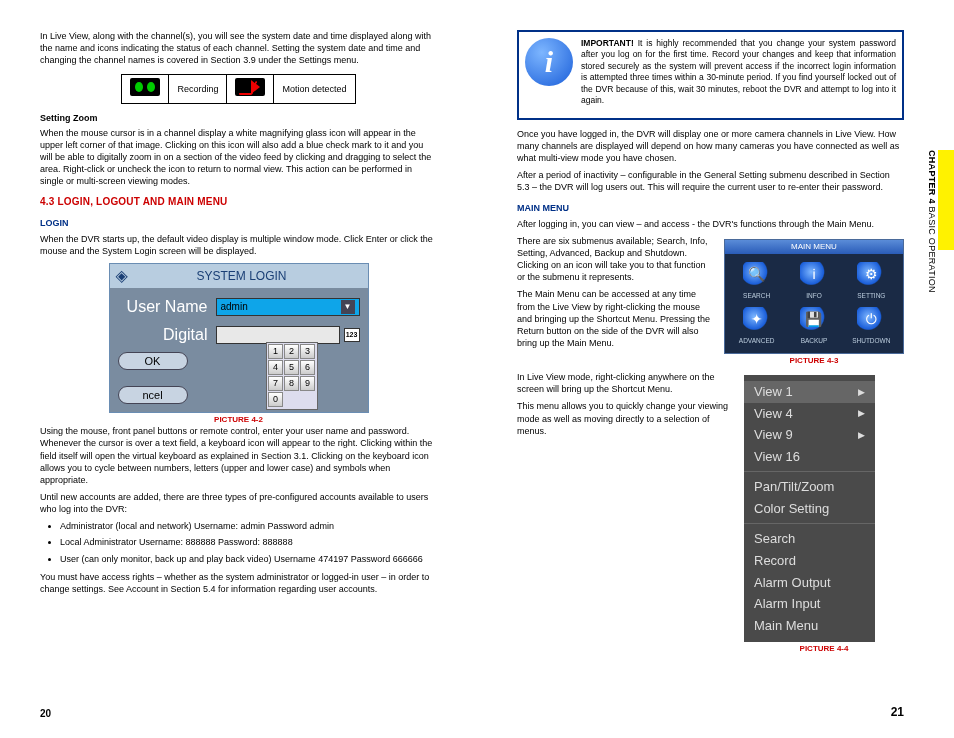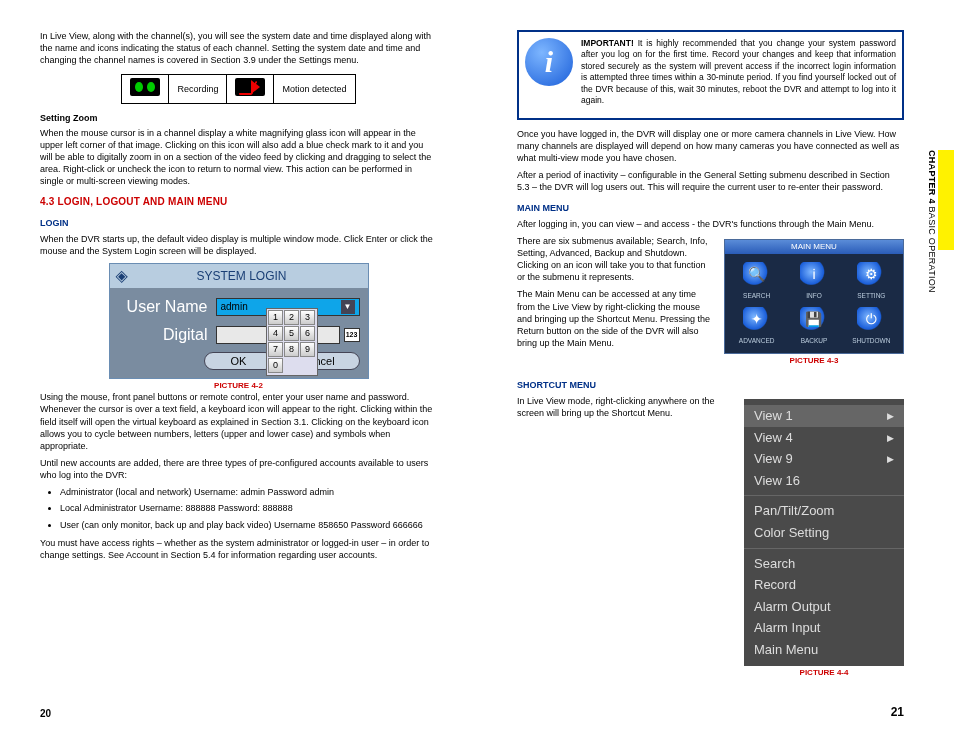--- a/index.html
+++ b/index.html
@@ -38,21 +38,21 @@
   .syslogin .cube { width: 18px; height: 18px; margin-right: 6px; display: inline-block; position: relative; }
   .syslogin .cube::before { content: "◈"; color: #1a3f75; font-size: 16px; position: absolute; left: 0; top: -2px; }
   .syslogin .titletext { flex: 1; text-align: center; margin-right: 18px; }
   .syslogin .body { background: #7a8ca0; padding: 8px; position: relative; }
   .form-row { display: flex; align-items: center; margin-bottom: 6px; }
   .form-row label { width: 90px; text-align: right; margin-right: 8px; font-size: 16px; color: #fff; }
   .combo { flex: 1; height: 18px; background: #0ea5e9; border: 1px solid #333; display: flex; align-items: center; padding: 0 4px; font-size: 10px; }
   .combo .arrow { margin-left: auto; width: 14px; height: 14px; background: #445; display: flex; align-items: center; justify-content: center; color: #fff; font-size: 8px; }
   .txt { flex: 1; height: 18px; background: #e8e8e8; border: 1px solid #333; display: flex; align-items: center; padding: 0 4px; font-size: 10px; }
   .kbicon { margin-left: 4px; width: 16px; height: 14px; background: #fff; border: 1px solid #333; font-size: 7px; text-align: center; line-height: 12px; font-weight: bold; }
-  .btn-row { display: flex; justify-content: flex-end; gap: 16px; margin-top: 6px; }
+  .btn-row { display: flex; justify-content: space-between; gap: 16px; margin-top: 6px; flex-direction: column; }
   .btn { width: 70px; height: 18px; background: #c8d4e2; border: 1px solid #445; border-radius: 9px; text-align: center; font-size: 11px; line-height: 16px; }
   .numpad { position: absolute; right: 50px; bottom: 2px; background: #dde; border: 1px solid #666; padding: 1px; }
   .numpad-row { display: flex; }
   .numkey { width: 15px; height: 15px; background: linear-gradient(#fff,#ccc); border: 1px solid #888; font-size: 9px; text-align: center; line-height: 13px; margin: 0.5px; }
 
   
   .important { border: 2px solid #003087; padding: 6px; display: flex; gap: 8px; margin-bottom: 8px; }
   .info-icon { width: 48px; height: 48px; flex-shrink: 0; border-radius: 50%; background: radial-gradient(circle at 35% 30%, #7db6ff, #1a5ed9); display: flex; align-items: center; justify-content: center; }
   .info-icon span { color: #fff; font-family: Georgia, serif; font-style: italic; font-size: 30px; font-weight: bold; }
   .important p { text-align: justify; font-size: 8.5px; }
@@ -61,21 +61,21 @@
   .mainmenu-wrap { float: right; width: 180px; margin: 4px 0 4px 10px; }
   .mainmenu { background: #1a2a45; border: 1px solid #4a6a9a; width: 180px; }
   .mainmenu .bar { background: linear-gradient(#5a8cd8, #2a5cb8); height: 14px; font-size: 8px; color: #fff; text-align: center; line-height: 14px; }
   .mainmenu .grid { display: grid; grid-template-columns: repeat(3, 1fr); gap: 6px; padding: 8px 6px; }
   .mm-item { text-align: center; font-size: 6.5px; color: #bcd; }
   .mm-ic { width: 28px; height: 28px; margin: 0 auto 2px auto; border-radius: 4px; background: radial-gradient(circle at 40% 35%, #7db6ff 0%, #1a5ed9 50%, transparent 55%); position: relative; }
   .mm-ic::after { content: attr(data-glyph); position: absolute; left: 0; right: 0; top: 3px; text-align: center; font-size: 14px; color: #fff; }
 
   
   .shortcut-wrap { float: right; width: 160px; margin: 4px 0 4px 10px; clear: right; }
-  .shortcut { background: #4a4a4a; padding: 6px 0; width: 160px; }
+  .shortcut { background: #4a4a4a; padding: 6px 0; width: 131px; }
   .sc-item { color: #ddd; font-size: 13px; padding: 2px 10px; display: flex; align-items: center; }
   .sc-item.sel { background: #666; }
   .sc-arrow { margin-left: auto; font-size: 9px; }
   .sc-sep { height: 1px; background: #666; margin: 4px 0; }
 
   .clear { clear: both; }
 </style>
 </head>
 <body>
 
@@ -144,21 +144,21 @@
       </div>
     </div>
   </div>
   <div class="caption">PICTURE 4-2</div>
 
   <p>Using the mouse, front panel buttons or remote control, enter your user name and password. Whenever the cursor is over a text field, a keyboard icon will appear to the right. Clicking within the field itself will open the virtual keyboard as explained in Section 3.1. Clicking on the keyboard icon allows you to cycle between numbers, letters (upper and lower case) and symbols when appropriate.</p>
   <p>Until new accounts are added, there are three types of pre-configured accounts available to users who log into the DVR:</p>
   <ul>
     <li>Administrator (local and network) Username: admin Password admin</li>
     <li>Local Administrator Username: 888888 Password: 888888</li>
-    <li>User (can only monitor, back up and play back video) Username 858650 Password 666666</li>
+    <li>User (can only monitor, back up and play back video) Username 474197 Password 666666</li>
   </ul>
   <p>You must have access rights – whether as the system administrator or logged-in user – in order to change settings. See Account in Section 5.4 for information regarding user accounts.</p>
 
   <div class="page-num-left">20</div>
 </div>
 
 <div class="page page-right">
 
   <div class="important">
     <div class="info-icon">
@@ -186,21 +186,20 @@
       </div>
     </div>
     <div class="caption">PICTURE 4-3</div>
   </div>
 
   <p>There are six submenus available; Search, Info, Setting, Advanced, Backup and Shutdown. Clicking on an icon will take you to that function or the submenu it represents.</p>
   <p>The Main Menu can be accessed at any time from the Live View by right-clicking the mouse and bringing up the Shortcut Menu. Pressing the Return button on the side of the DVR will also bring up the Main Menu.</p>
 
   <div class="clear"></div>
 
-  <div class="blue-h">SHORTCUT MENU</div>
 
   <div class="shortcut-wrap">
     <div class="shortcut">
       <div class="sc-item sel">
           <span>View 1</span>
           <span class="sc-arrow">▶</span>
         </div>
       <div class="sc-item">
           <span>View 4</span>
           <span class="sc-arrow">▶</span>
@@ -233,20 +232,21 @@
           <span>Alarm Input</span>
         </div>
       <div class="sc-item">
           <span>Main Menu</span>
         </div>
     </div>
     <div class="caption">PICTURE 4-4</div>
   </div>
 
   <p>In Live View mode, right-clicking anywhere on the screen will bring up the Shortcut Menu.</p>
+  <p>This menu allows you to quickly change your viewing mode as well as moving directly to a selection of menus.</p>
 
   <div class="clear"></div>
 
   <div class="page-num-right">21</div>
 </div>
 
 <div class="side-tab"></div>
 <div class="side-text"><span class="chap">CHAPTER 4</span><span class="rest"> BASIC OPERATION</span></div>
 
 </body></html>

